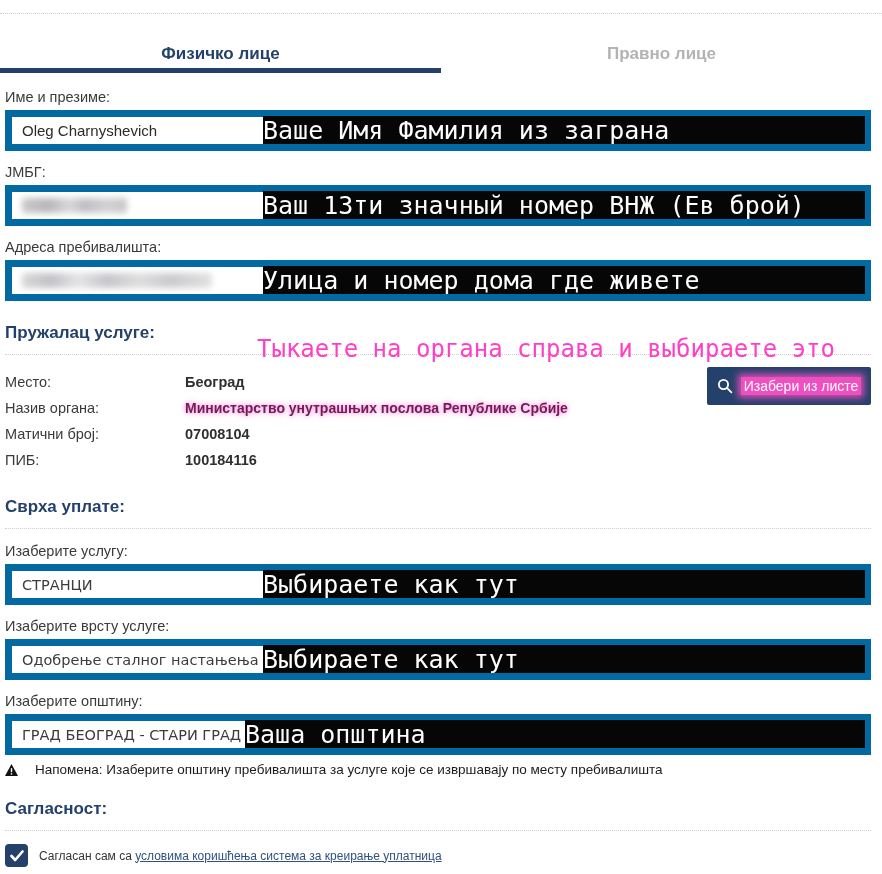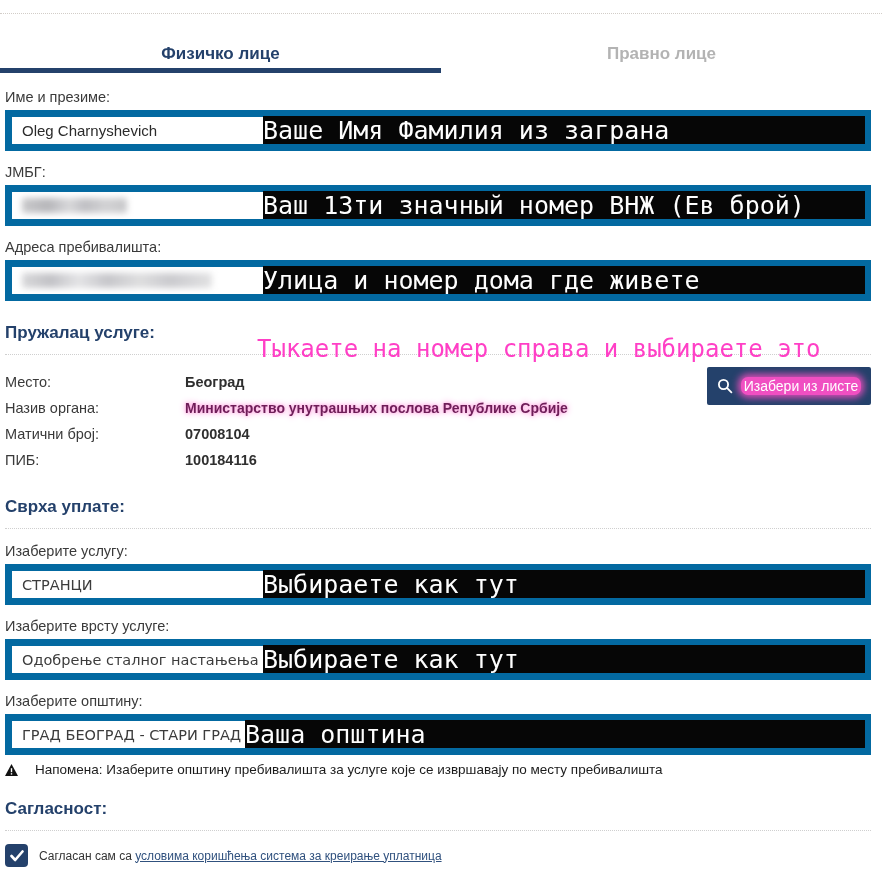--- a/index.html
+++ b/index.html
@@ -65,21 +65,21 @@
     text-shadow:0 0 7px #ff85d6, 0 0 3px #ffb7e6;
   }
   .choose-btn {
     position:absolute; right:0; top:44px; width:164px; height:38px;
     background:#24416b; border:none; border-radius:2px; color:#fff;
     display:flex; align-items:center; justify-content:center; gap:8px;
     font-family:"Liberation Sans", sans-serif; font-size:14px; cursor:pointer;
   }
   .hl-pink {
     background:#f04fc2; box-shadow:0 0 7px 3px rgba(248,79,194,.85);
-    border-radius:7px; padding:1px 3px; color:#fff; white-space:nowrap;
+    border-radius:0; padding:1px 3px; color:#fff; white-space:nowrap;
   }
 
   
   .purpose { margin-top:24px; }
   .purpose .field.first { margin-top:14px; }
   .note { margin-top:7px; font-size:13.5px; color:#1b1b1b; display:flex; align-items:center; gap:17px; }
   .warn-icon { flex:0 0 auto; }
 
   
   .consent { margin-top:22px; }
@@ -144,21 +144,21 @@
         <div class="blur-block w2"></div>
         <div class="ann-bar">
           <span>Улица и номер дома где живете</span>
         </div>
       </div>
     </div>
 
     <div class="provider">
       <div class="sec-head">Пружалац услуге:</div>
       <div class="dotted"></div>
-      <div class="magenta-ann">Тыкаете на номер справа и выбираете это</div>
+      <div class="magenta-ann">Тыкаете на органа справа и выбираете это</div>
 
       <div class="prov-rows">
         <div class="prow">
           <span class="plabel">Место:</span>
           <span class="pvalue">Београд</span>
         </div>
         <div class="prow">
           <span class="plabel">Назив органа:</span>
           <span class="pvalue hl">Министарство унутрашњих послова Републике Србије</span>
         </div>

